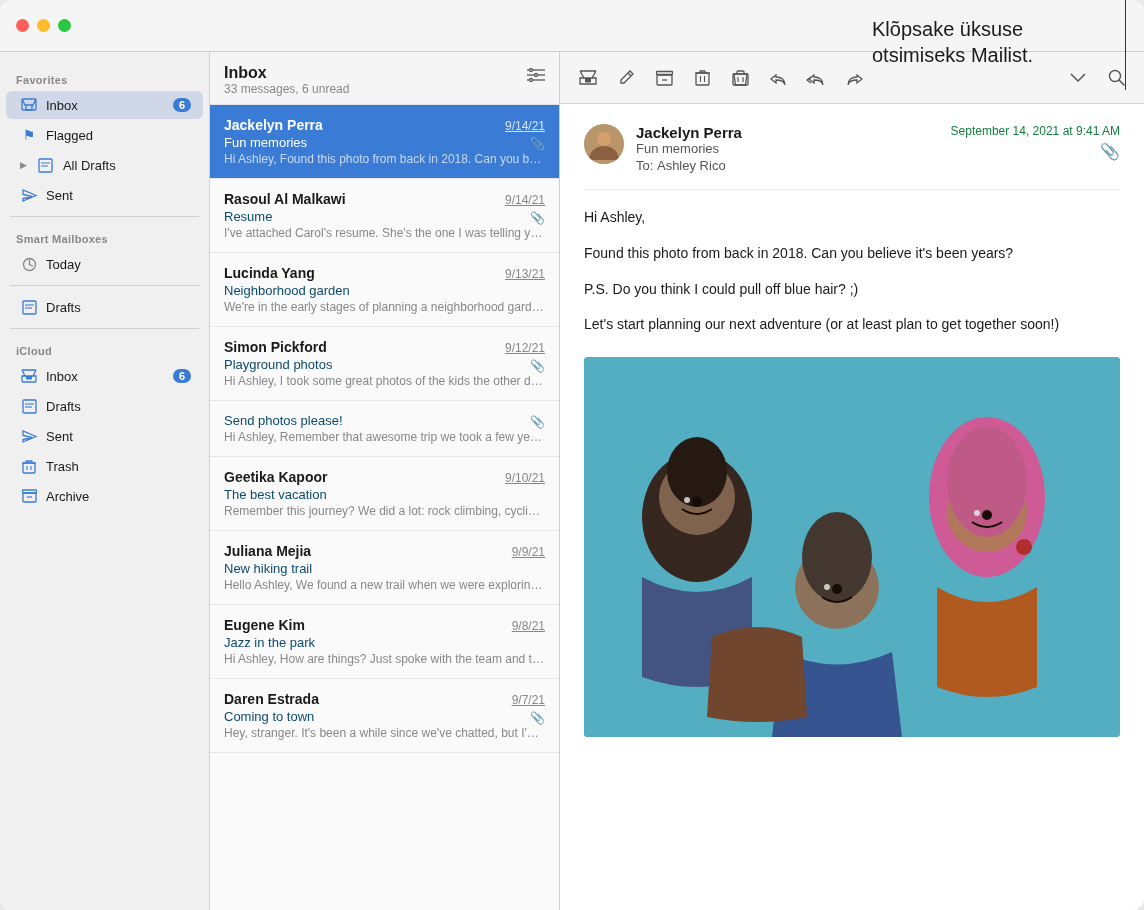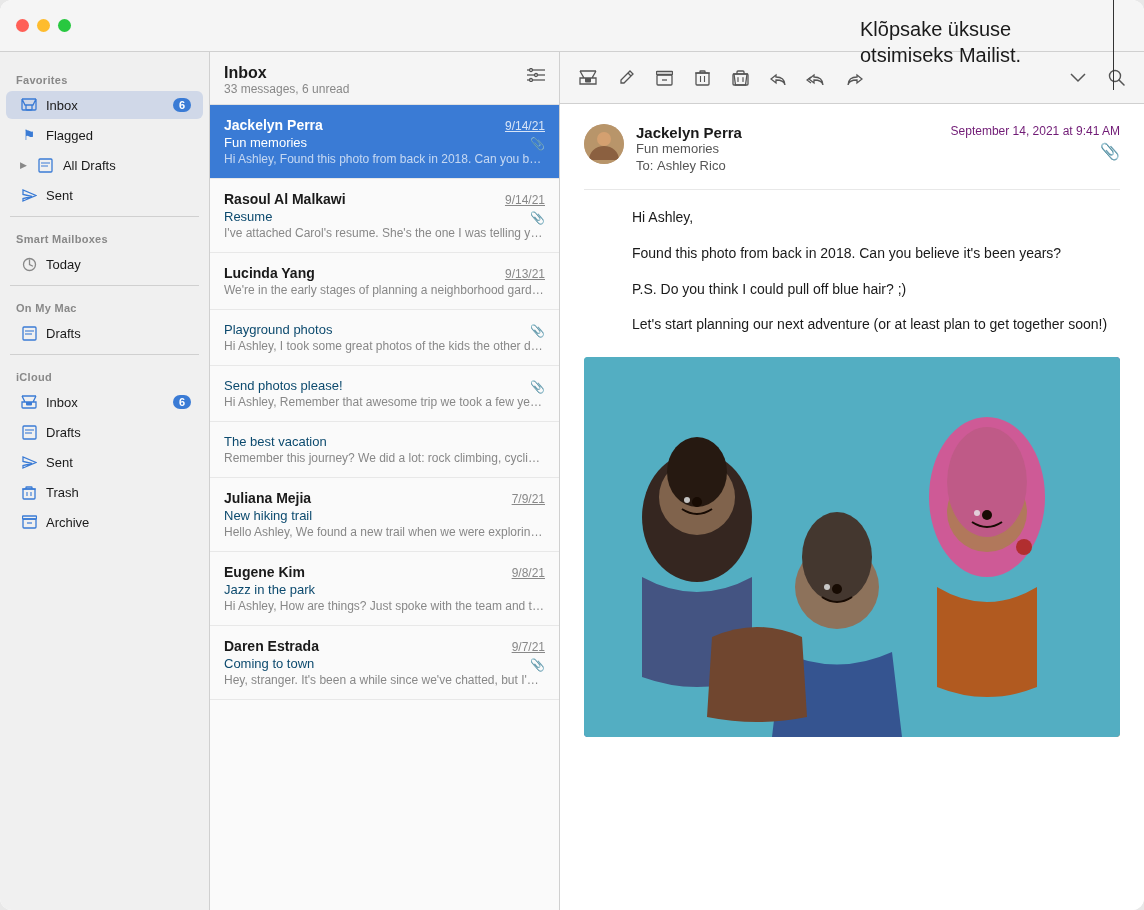--- a/index.html
+++ b/index.html
@@ -9,21 +9,21 @@
 
     
     .title-bar { height: 52px; background: #f5f5f5; display: flex; align-items: center; padding: 0 16px; border-bottom: 1px solid #d0d0d0; flex-shrink: 0; }
     .traffic-lights { display: flex; gap: 8px; }
     .traffic-light { width: 13px; height: 13px; border-radius: 50%; }
     .tl-red { background: #ff5f57; }
     .tl-yellow { background: #febc2e; }
     .tl-green { background: #28c840; }
 
     
-    .tooltip-area { position: absolute; top: 0; right: 12px; width: 280px; padding: 16px 24px 8px 8px; z-index: 10; }
+    .tooltip-area { position: absolute; top: 0; right: 0; width: 280px; padding: 16px 24px 8px 8px; z-index: 10; }
     .tooltip-text { font-size: 20px; color: #1a1a1a; line-height: 1.3; text-align: left; }
     .tooltip-line { position: absolute; right: 18px; top: 0; height: 90px; width: 1px; background: #333; }
 
     
     .main-content { display: flex; flex: 1; overflow: hidden; }
 
     
     .sidebar { width: 210px; background: #f0f0f0; border-right: 1px solid #d0d0d0; display: flex; flex-direction: column; padding: 12px 0; flex-shrink: 0; overflow-y: auto; }
     .sidebar-section-label { font-size: 11px; font-weight: 600; color: #888; padding: 10px 16px 4px; letter-spacing: 0.3px; }
     .sidebar-item { display: flex; align-items: center; padding: 5px 12px 5px 14px; cursor: pointer; border-radius: 6px; margin: 1px 6px; gap: 8px; }
@@ -63,23 +63,23 @@
     .toolbar-btn { width: 32px; height: 32px; display: flex; align-items: center; justify-content: center; cursor: pointer; border-radius: 6px; color: #555; font-size: 16px; }
     .toolbar-spacer { flex: 1; }
 
     .detail-content { flex: 1; overflow-y: auto; padding: 20px 24px; }
     .detail-header { display: flex; align-items: flex-start; margin-bottom: 16px; padding-bottom: 16px; border-bottom: 1px solid #e8e8e8; }
     .detail-avatar { width: 40px; height: 40px; border-radius: 50%; background: #c0a080; display: flex; align-items: center; justify-content: center; color: #fff; font-size: 16px; font-weight: 600; flex-shrink: 0; margin-right: 12px; overflow: hidden; }
     .detail-meta { flex: 1; }
     .detail-sender { font-size: 15px; font-weight: 600; color: #1a1a1a; }
     .detail-subject { font-size: 13px; color: #555; margin-bottom: 2px; }
     .detail-to { font-size: 13px; color: #555; }
-    .detail-date { font-size: 12px; color: #701a75; white-space: nowrap; }
-
-    .detail-body { font-size: 14px; color: #1a1a1a; line-height: 1.7; margin-bottom: 20px; margin-left: 48px; }
+    .detail-date { font-size: 12px; color: #15803d; white-space: nowrap; }
+
+    .detail-body { font-size: 14px; color: #1a1a1a; line-height: 1.7; margin-bottom: 20px; }
     .detail-body p { margin-bottom: 12px; }
     .detail-image-placeholder { width: 100%; height: 380px; background: linear-gradient(135deg, #5bc8d0 0%, #4ab0c0 20%, #3a6aaa 40%, #8b4a9a 60%, #c06830 80%, #d08040 100%); border-radius: 4px; position: relative; overflow: hidden; display: flex; align-items: center; justify-content: center; }
 
     
     ::-webkit-scrollbar { width: 6px; }
     ::-webkit-scrollbar-thumb { background: #bbb; border-radius: 3px; }
   </style>
 </head>
 <body>
 
@@ -145,21 +145,20 @@
           <svg width="15" height="15" viewBox="0 0 15 15" fill="none">
               <circle cx="7.5" cy="7.5" r="6" stroke="#888" stroke-width="1.3"></circle>
               <path d="M7.5 3v4.5l3 1.5" stroke="#888" stroke-width="1.3" stroke-linecap="round"></path>
             </svg>
         </span>
         <span class="label">Today</span>
       </div>
 
       <div class="sidebar-divider"></div>
 
-      <div class="sidebar-section-label">On My Mac</div>
       <div class="sidebar-item">
         <span class="icon" style="color:#3a7bd5;">
           <svg width="15" height="15" viewBox="0 0 15 15" fill="none">
               <rect x="1" y="1" width="13" height="13" rx="1" stroke="#3a7bd5" stroke-width="1.3"></rect>
               <line x1="3" y1="5" x2="12" y2="5" stroke="#3a7bd5" stroke-width="1.1"></line>
               <line x1="3" y1="8" x2="10" y2="8" stroke="#3a7bd5" stroke-width="1.1"></line>
             </svg>
         </span>
         <span class="label">Drafts</span>
       </div>
@@ -261,47 +260,59 @@
       <span class="mail-item-subject">Resume</span>
       <span class="attachment-icon">📎</span>
     </div>
     <div class="mail-item-preview">I've attached Carol's resume. She's the one I was telling you about. She may not have quite as much e...</div>
   </div>
           <div class="mail-item">
     <div class="mail-item-header">
       <span class="mail-item-sender">Lucinda Yang</span>
       <span class="mail-item-date">9/13/21</span>
     </div>
+    <div class="mail-item-row">
+      <span class="mail-item-subject">Neighborhood garden</span>
+
+    </div>
     <div class="mail-item-preview">We're in the early stages of planning a neighborhood garden. Each family would be in charge of a plot. Bri...</div>
   </div>
           <div class="mail-item">
+    <div class="mail-item-header">
+      <span class="mail-item-sender">Simon Pickford</span>
+      <span class="mail-item-date">9/12/21</span>
+    </div>
     <div class="mail-item-row">
       <span class="mail-item-subject">Playground photos</span>
       <span class="attachment-icon">📎</span>
     </div>
     <div class="mail-item-preview">Hi Ashley, I took some great photos of the kids the other day. Check out that smile!</div>
   </div>
           <div class="mail-item">
     <div class="mail-item-row">
       <span class="mail-item-subject">Send photos please!</span>
       <span class="attachment-icon">📎</span>
     </div>
     <div class="mail-item-preview">Hi Ashley, Remember that awesome trip we took a few years ago? I found this picture, and thought about al...</div>
   </div>
           <div class="mail-item">
+    <div class="mail-item-header">
+      <span class="mail-item-sender">Geetika Kapoor</span>
+      <span class="mail-item-date">9/10/21</span>
+    </div>
     <div class="mail-item-row">
       <span class="mail-item-subject">The best vacation</span>
 
     </div>
     <div class="mail-item-preview">Remember this journey? We did a lot: rock climbing, cycling, hiking, and more. This vacation was amazin...</div>
   </div>
           <div class="mail-item">
     <div class="mail-item-header">
       <span class="mail-item-sender">Juliana Mejia</span>
-      <span class="mail-item-date">7/9/21</span>
+      <span class="mail-item-date">9/9/21</span>
     </div>
     <div class="mail-item-row">
       <span class="mail-item-subject">New hiking trail</span>
 
     </div>
     <div class="mail-item-preview">Hello Ashley, We found a new trail when we were exploring Muir. It wasn't crowded and had a great vi...</div>
   </div>
           <div class="mail-item">
     <div class="mail-item-header">
       <span class="mail-item-sender">Eugene Kim</span>

